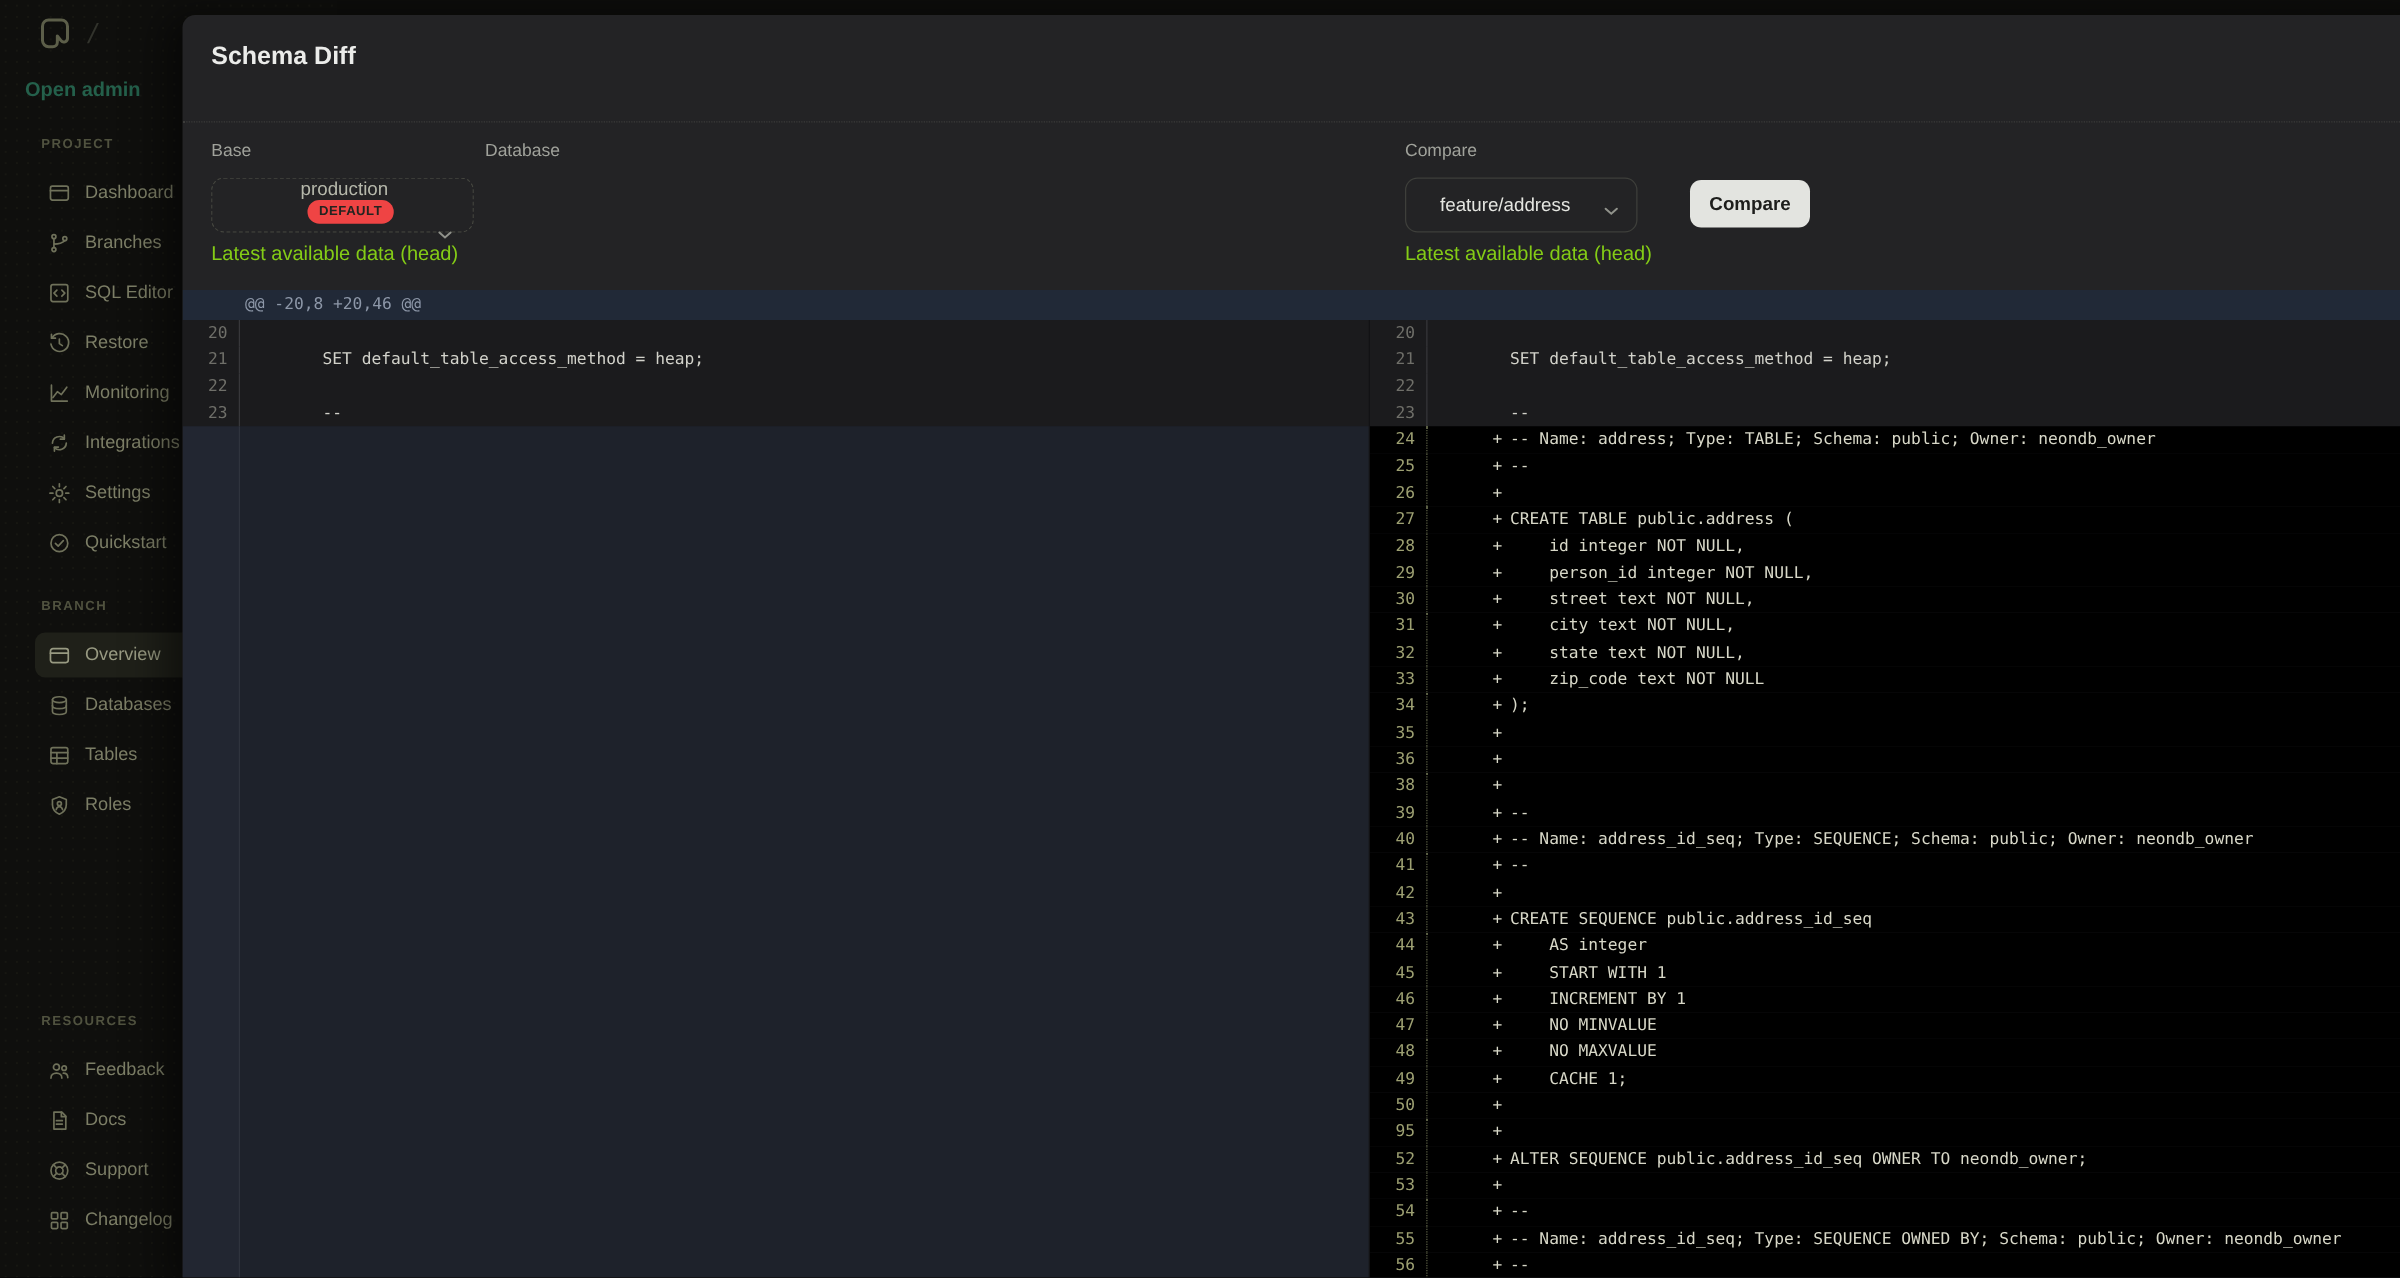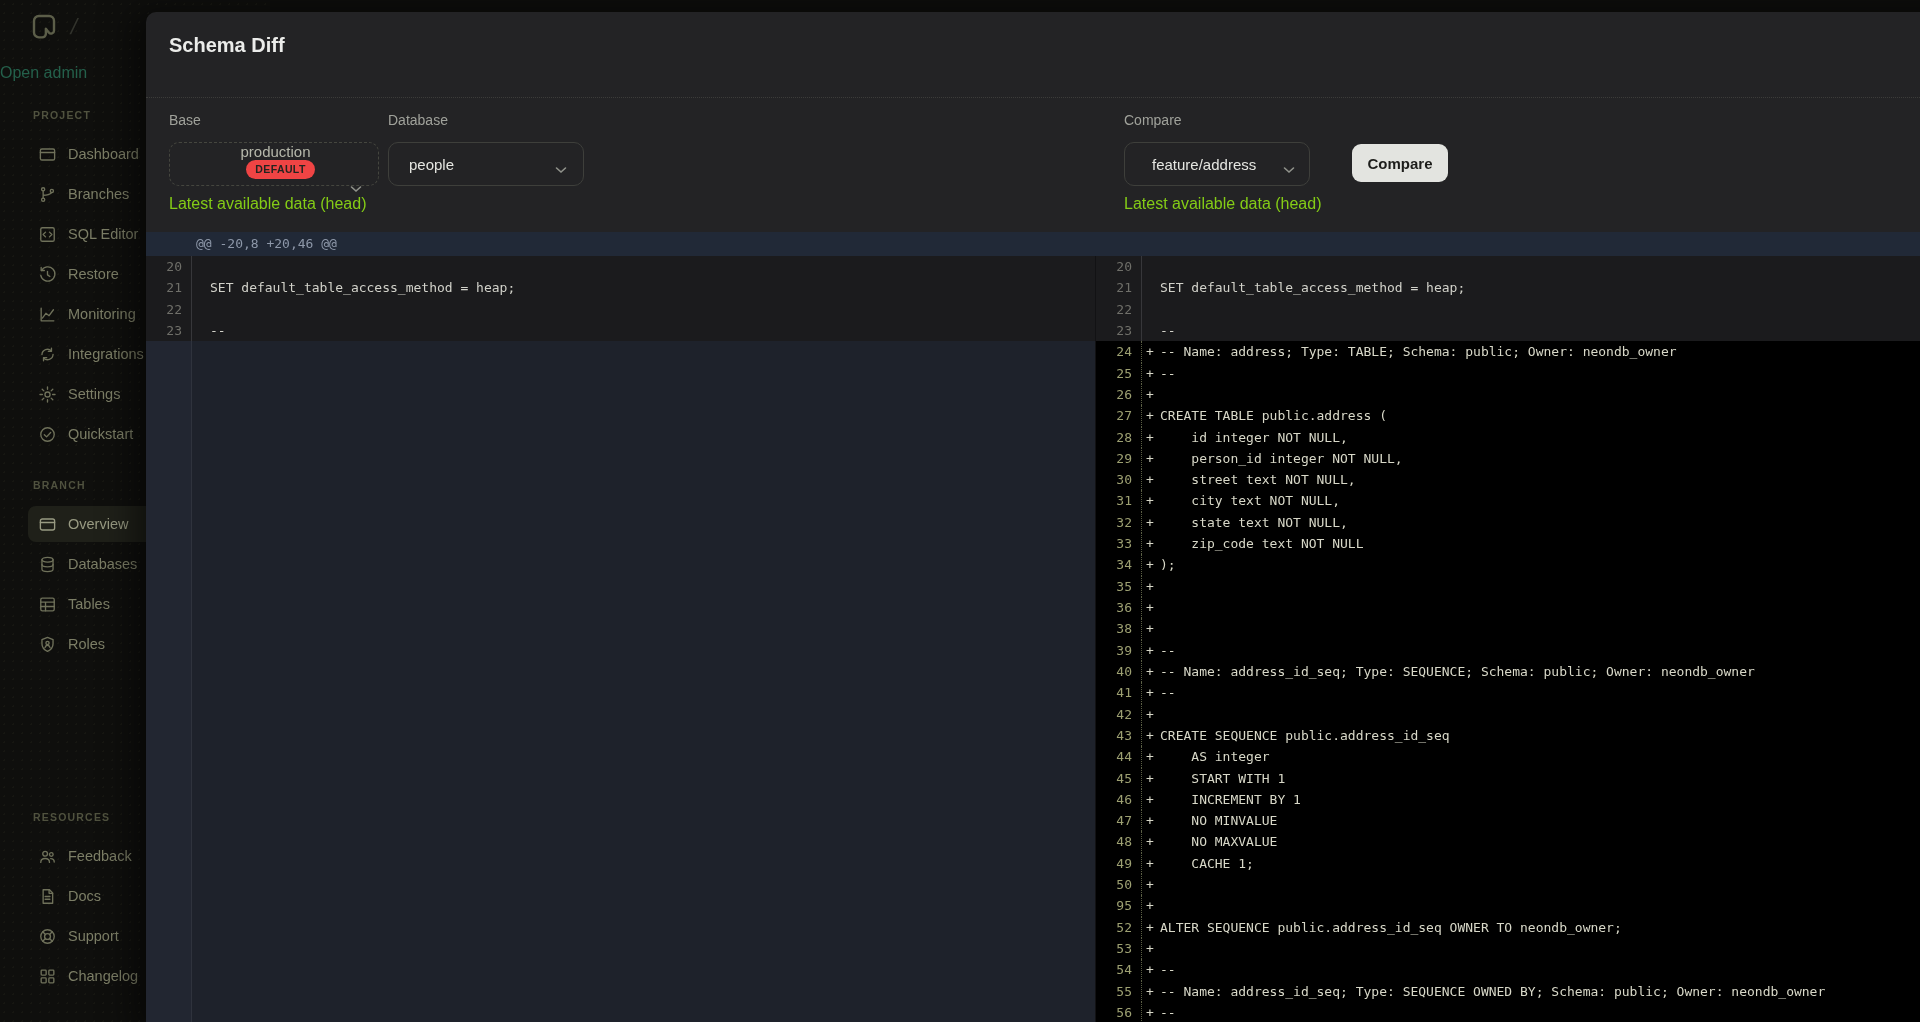--- a/index.html
+++ b/index.html
@@ -12,21 +12,21 @@
   
   .sidebar {
     position:absolute; left:0; top:0; width:270px; height:1022px;
     background:#0f0f0d;
     background-image:radial-gradient(#171712 1px, transparent 1px);
     background-size:9px 9px;
     z-index:1;
   }
   .topbar-logo { position:absolute; left:28px; top:10px; width:32px; height:32px; color:#5c5e49; }
   .crumb-sep { position:absolute; left:71px; top:14px; font-size:22px; color:#32332c; font-weight:300; transform:skewX(-12deg); }
-  .open-admin { position:absolute; left:0; top:64px; font-size:16px; font-weight:400; color:#24604b; white-space:nowrap; }
+  .open-admin { position:absolute; left:20px; top:64px; font-size:16px; font-weight:700; color:#24604b; white-space:nowrap; }
   .nav-section { position:absolute; left:0; width:270px; }
   .nav-header { height:30px; padding-left:33px; font-size:10.5px; letter-spacing:1.2px; font-weight:700; color:#50523f; line-height:22px; }
   .nav-item { position:relative; height:40px; display:flex; align-items:center; padding-left:38px; color:#7c7e66; }
   .nav-item .nav-ic { width:19px; height:19px; flex:none; color:#6f715a; }
   .nav-item .nav-label { margin-left:11px; font-size:14.5px; white-space:nowrap; }
   .nav-item.selected::before {
     content:""; position:absolute; left:28px; top:2px; width:230px; height:36px;
     background:#1f2019; border-radius:8px;
   }
   .nav-item.selected .nav-ic, .nav-item.selected .nav-label { position:relative; color:#989a82; }
@@ -73,21 +73,21 @@
           font-family:"DejaVu Sans Mono", monospace; }
   .hunk-header {
     height:24px; line-height:24px; background:#212937; color:#8d97a8;
     font-size:13px; padding-left:50px; white-space:pre;
   }
   .panes { display:flex; height:778px; }
   .pane { overflow:hidden; display:flex; flex-direction:column; background:#1b1b1d; }
   .pane-left { width:950px; border-right:1px solid #121214; }
   .pane-right { width:869px; }
 
-  .row { display:flex; height:21.32px; flex:none; font-size:13px; line-height:21.4px; }
+  .row { display:flex; height:21.32px; flex:none; font-size:13px; line-height:21.4px;gap:48px; }
   .ln { width:46px; flex:none; text-align:right; padding-right:9px; color:#6f6f69;
         border-right:1px solid #37373a; }
   .code { white-space:pre; color:#d2d2ca; padding-left:4px; overflow:hidden; }
   .pfx { display:inline-block; width:14px; }
   .row.added { background:#000000; }
   .row.added .ln { color:#9da072; border-right:1px dotted #5a5e44; }
   .row.added .code { color:#d8d8c8; }
 
   .filler { flex:1; display:flex; }
   .filler-gutter { width:46px; flex:none; background:#222631; border-right:1px solid #2f333d; }
@@ -252,28 +252,20 @@
     <div class="select select-base">
       <span class="sel-text">production</span>
       <span class="badge">DEFAULT</span>
       <span class="chev">
         <svg width="12" height="8" viewBox="0 0 12 8" fill="none" stroke="currentColor" stroke-width="1.6" stroke-linecap="round">
             <path d="M1.5 2l4.5 4 4.5-4"></path>
           </svg>
       </span>
     </div>
 
-    <div class="select select-db">
-      <span class="sel-text">people</span>
-      <span class="chev">
-        <svg width="12" height="8" viewBox="0 0 12 8" fill="none" stroke="currentColor" stroke-width="1.6" stroke-linecap="round">
-            <path d="M1.5 2l4.5 4 4.5-4"></path>
-          </svg>
-      </span>
-    </div>
 
     <div class="select select-cmp">
       <span class="sel-text">feature/address</span>
       <span class="chev">
         <svg width="12" height="8" viewBox="0 0 12 8" fill="none" stroke="currentColor" stroke-width="1.6" stroke-linecap="round">
             <path d="M1.5 2l4.5 4 4.5-4"></path>
           </svg>
       </span>
     </div>
 

